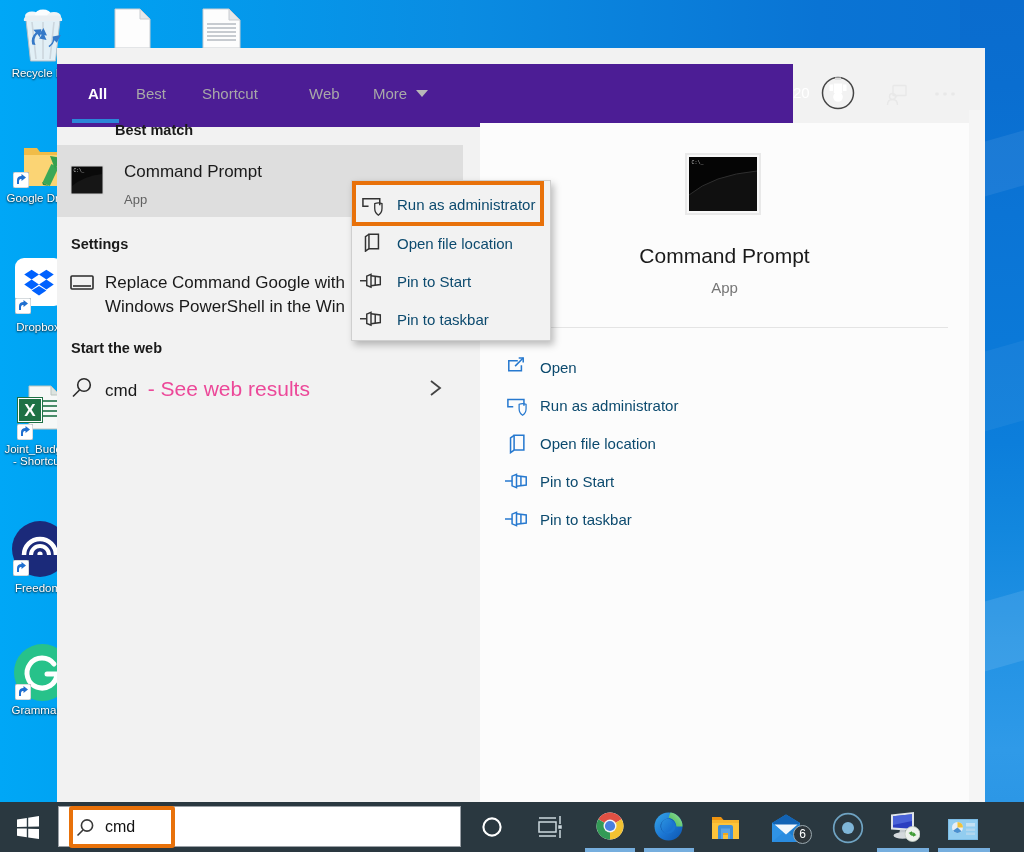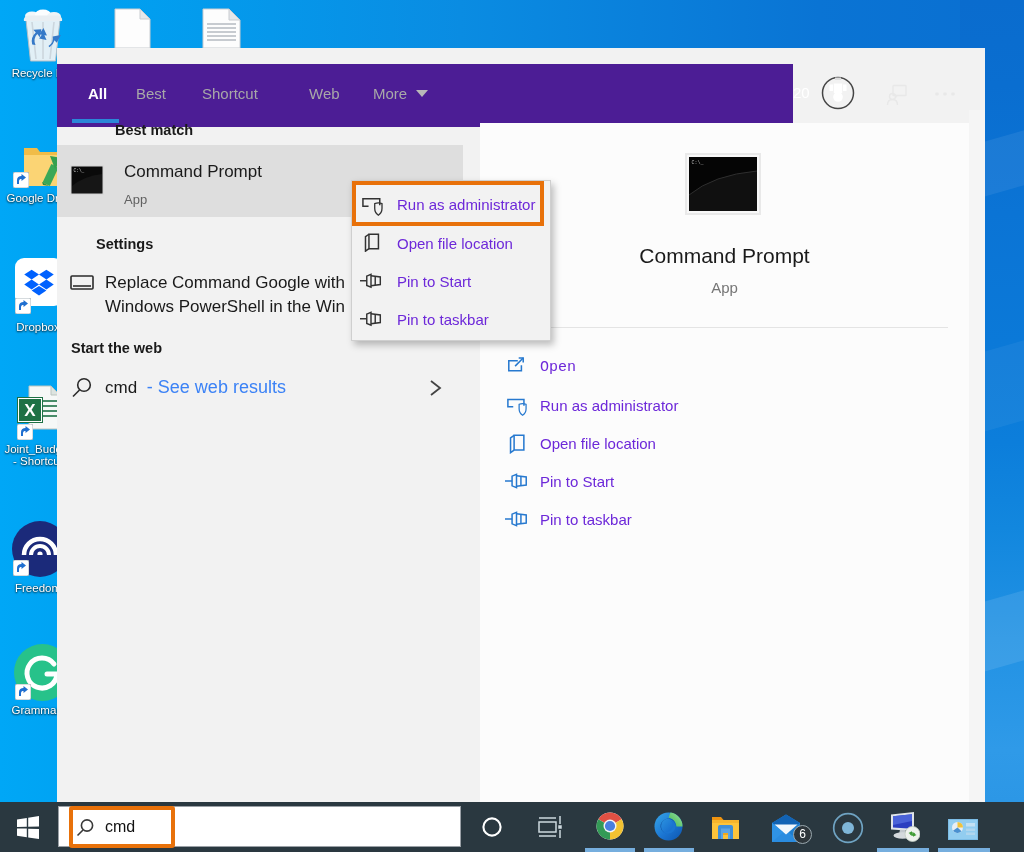--- a/index.html
+++ b/index.html
@@ -19,21 +19,21 @@
     text-shadow:0 1px 2px rgba(0,0,0,.75), 0 0 2px rgba(0,0,0,.5); white-space:nowrap; }
 
   
   #panel { left:57px; top:48px; width:928px; height:754px; background:#f2f2f2; }
   #header { left:57px; top:64px; width:736px; height:63px; background:#4c1d95; color:#a8a8a8; }
   .tab { position:absolute; top:21px; font-size:15px; }
   #rightcard { left:480px; top:123px; width:489px; height:679px; background:#fcfcfc; }
   #gutter { left:969px; top:110px; width:16px; height:692px; background:#f5f5f5; }
 
   .sechead { position:absolute; font-weight:bold; font-size:14.5px; color:#1a1a1a; }
-  .itext { position:absolute; font-size:15px; color:#6d28d9; }
+  .itext { position:absolute; font-size:15px; color:#0c4a6e; }
 
   
   #cmenu { left:351px; top:180px; width:200px; height:161px; background:#f2f2f2;
     border:1px solid #cfcfcf; box-shadow:3px 4px 7px rgba(0,0,0,.25); }
   #orange { left:351.5px; top:181px; width:192px; height:44.5px; border:4.5px solid #e8710a; background:#f2f2f2; }
 
   
   #taskbar { left:0; top:802px; width:1024px; height:50px; background:#2a3840; }
   #sbox { left:58px; top:806px; width:403px; height:41px; background:#fff; border:1px solid #9aa0a6; }
   #sorange { left:69px; top:806px; width:106px; height:42px; border:4.5px solid #e8710a; border-radius:3px; }
@@ -200,35 +200,35 @@
 
   <svg class="abs" style="left:70px; top:164px;" width="34" height="32" viewBox="0 0 34 32">
     <rect x="0" y="1" width="34" height="30" rx="1" fill="#d8d8d8"></rect>
     <rect x="1.5" y="2.5" width="31" height="27" fill="#0a0a0a"></rect>
     <path d="M2 22 Q14 12 32 10 L32 29 L2 29 Z" fill="#161616"></path>
     <text x="3.5" y="7.5" font-size="4.5" fill="#cccccc" font-family="Liberation Mono, monospace">C:\_</text>
   </svg>
   <div class="abs" style="left:124px; top:162px; font-size:17px; color:#1a1a1a;">Command Prompt</div>
   <div class="abs" style="left:124px; top:192px; font-size:13px; color:#616161;">App</div>
 
-  <div class="sechead" style="left:71px; top:236px;margin-left:25px;">Settings</div>
+  <div class="sechead" style="left:71px; top:236px;">Settings</div>
 
   <svg class="abs" style="left:70px; top:275px;" width="24" height="15" viewBox="0 0 24 15" fill="none" stroke="#2b2b2b" stroke-width="1.6">
     <rect x="1" y="1" width="22" height="13" rx="1"></rect>
     <line x1="3" y1="11" x2="21" y2="11"></line>
   </svg>
   <div class="abs" style="left:105px; top:271px; font-size:17px; color:#1a1a1a; line-height:23.5px; width:262px;">Replace Command Google with Windows PowerShell in the Win</div>
 
   <div class="sechead" style="left:71px; top:340px;">Start the web</div>
 
   <svg class="abs" style="left:71px; top:376px;" width="22" height="22" viewBox="0 0 22 22" fill="none" stroke="#2b2b2b" stroke-width="1.6">
     <circle cx="13" cy="9" r="6.3"></circle>
     <line x1="8.5" y1="14" x2="2" y2="20.5"></line>
   </svg>
-  <div class="abs" style="left:105px; top:377px; font-size:17px; color:#1a1a1a;">cmd <span style="font-size:18px; color:#3b82f6;">&nbsp;- See web results</span></div>
+  <div class="abs" style="left:105px; top:377px; font-size:17px; color:#1a1a1a;">cmd <span style="font-size:21px; color:#ec4899;">&nbsp;- See web results</span></div>
   <svg class="abs" style="left:429px; top:379px;" width="13" height="18" viewBox="0 0 13 18" fill="none" stroke="#444" stroke-width="1.8">
     <path d="M2 2 L11 9 L2 16"></path>
   </svg>
 </div>
 <div id="rightpane-content">
 
   <svg class="abs" style="left:685px; top:153px;" width="76" height="62" viewBox="0 0 76 62">
     <rect x="0" y="0" width="76" height="62" fill="#e9e9e9"></rect>
     <rect x="2" y="2" width="72" height="58" fill="#f8f8f8"></rect>
     <rect x="4" y="4" width="68" height="54" fill="#050505"></rect>
@@ -238,21 +238,21 @@
   </svg>
   <div class="abs" style="left:480px; top:244px; width:489px; text-align:center; font-size:21px; color:#1a1a1a;">Command Prompt</div>
   <div class="abs" style="left:480px; top:279px; width:489px; text-align:center; font-size:15px; color:#767676;">App</div>
   <div class="abs" style="left:502px; top:327px; width:446px; height:1px; background:#e4e4e4;"></div>
 
   <svg class="abs" style="left:507px; top:357px;" width="18" height="16.5" viewBox="0 0 20 18" fill="none" stroke="#2779cf" stroke-width="1.7">
     <path d="M12 4 L2 4 L2 15 L16 15 L16 9"></path>
     <path d="M9 10 L18 1"></path>
     <path d="M13 1 L18 1 L18 6"></path>
   </svg>
-  <div class="itext" style="left:540px; top:359px;font-family:Liberation Mono, monospace;">Open</div>
+  <div class="itext" style="left:540px; top:359px;">Open</div>
 
   <svg class="abs" style="left:507px; top:396px;" width="20.5" height="20.5" viewBox="0 0 23 23" fill="none" stroke="#2779cf" stroke-width="1.7">
     <path d="M19 11 L19 4 L1 4 L1 12 L7 12"></path>
     <path d="M13.6 9.3 Q17.5 7.6 21.4 9.3 L21.4 14.3 Q21.4 19.2 17.5 21.6 Q13.6 19.2 13.6 14.3 Z" stroke-width="1.4"></path>
   </svg>
   <div class="itext" style="left:540px; top:397px;">Run as administrator</div>
 
   <svg class="abs" style="left:509px; top:434px;" width="17" height="19.5" viewBox="0 0 20 23" fill="none" stroke="#2779cf" stroke-width="1.8">
     <path d="M6 1.5 L17.5 1.5 L17.5 19 L6 19 Z"></path>
     <path d="M6 1.5 L1.8 4.5 L1.8 22 L6 19"></path>

